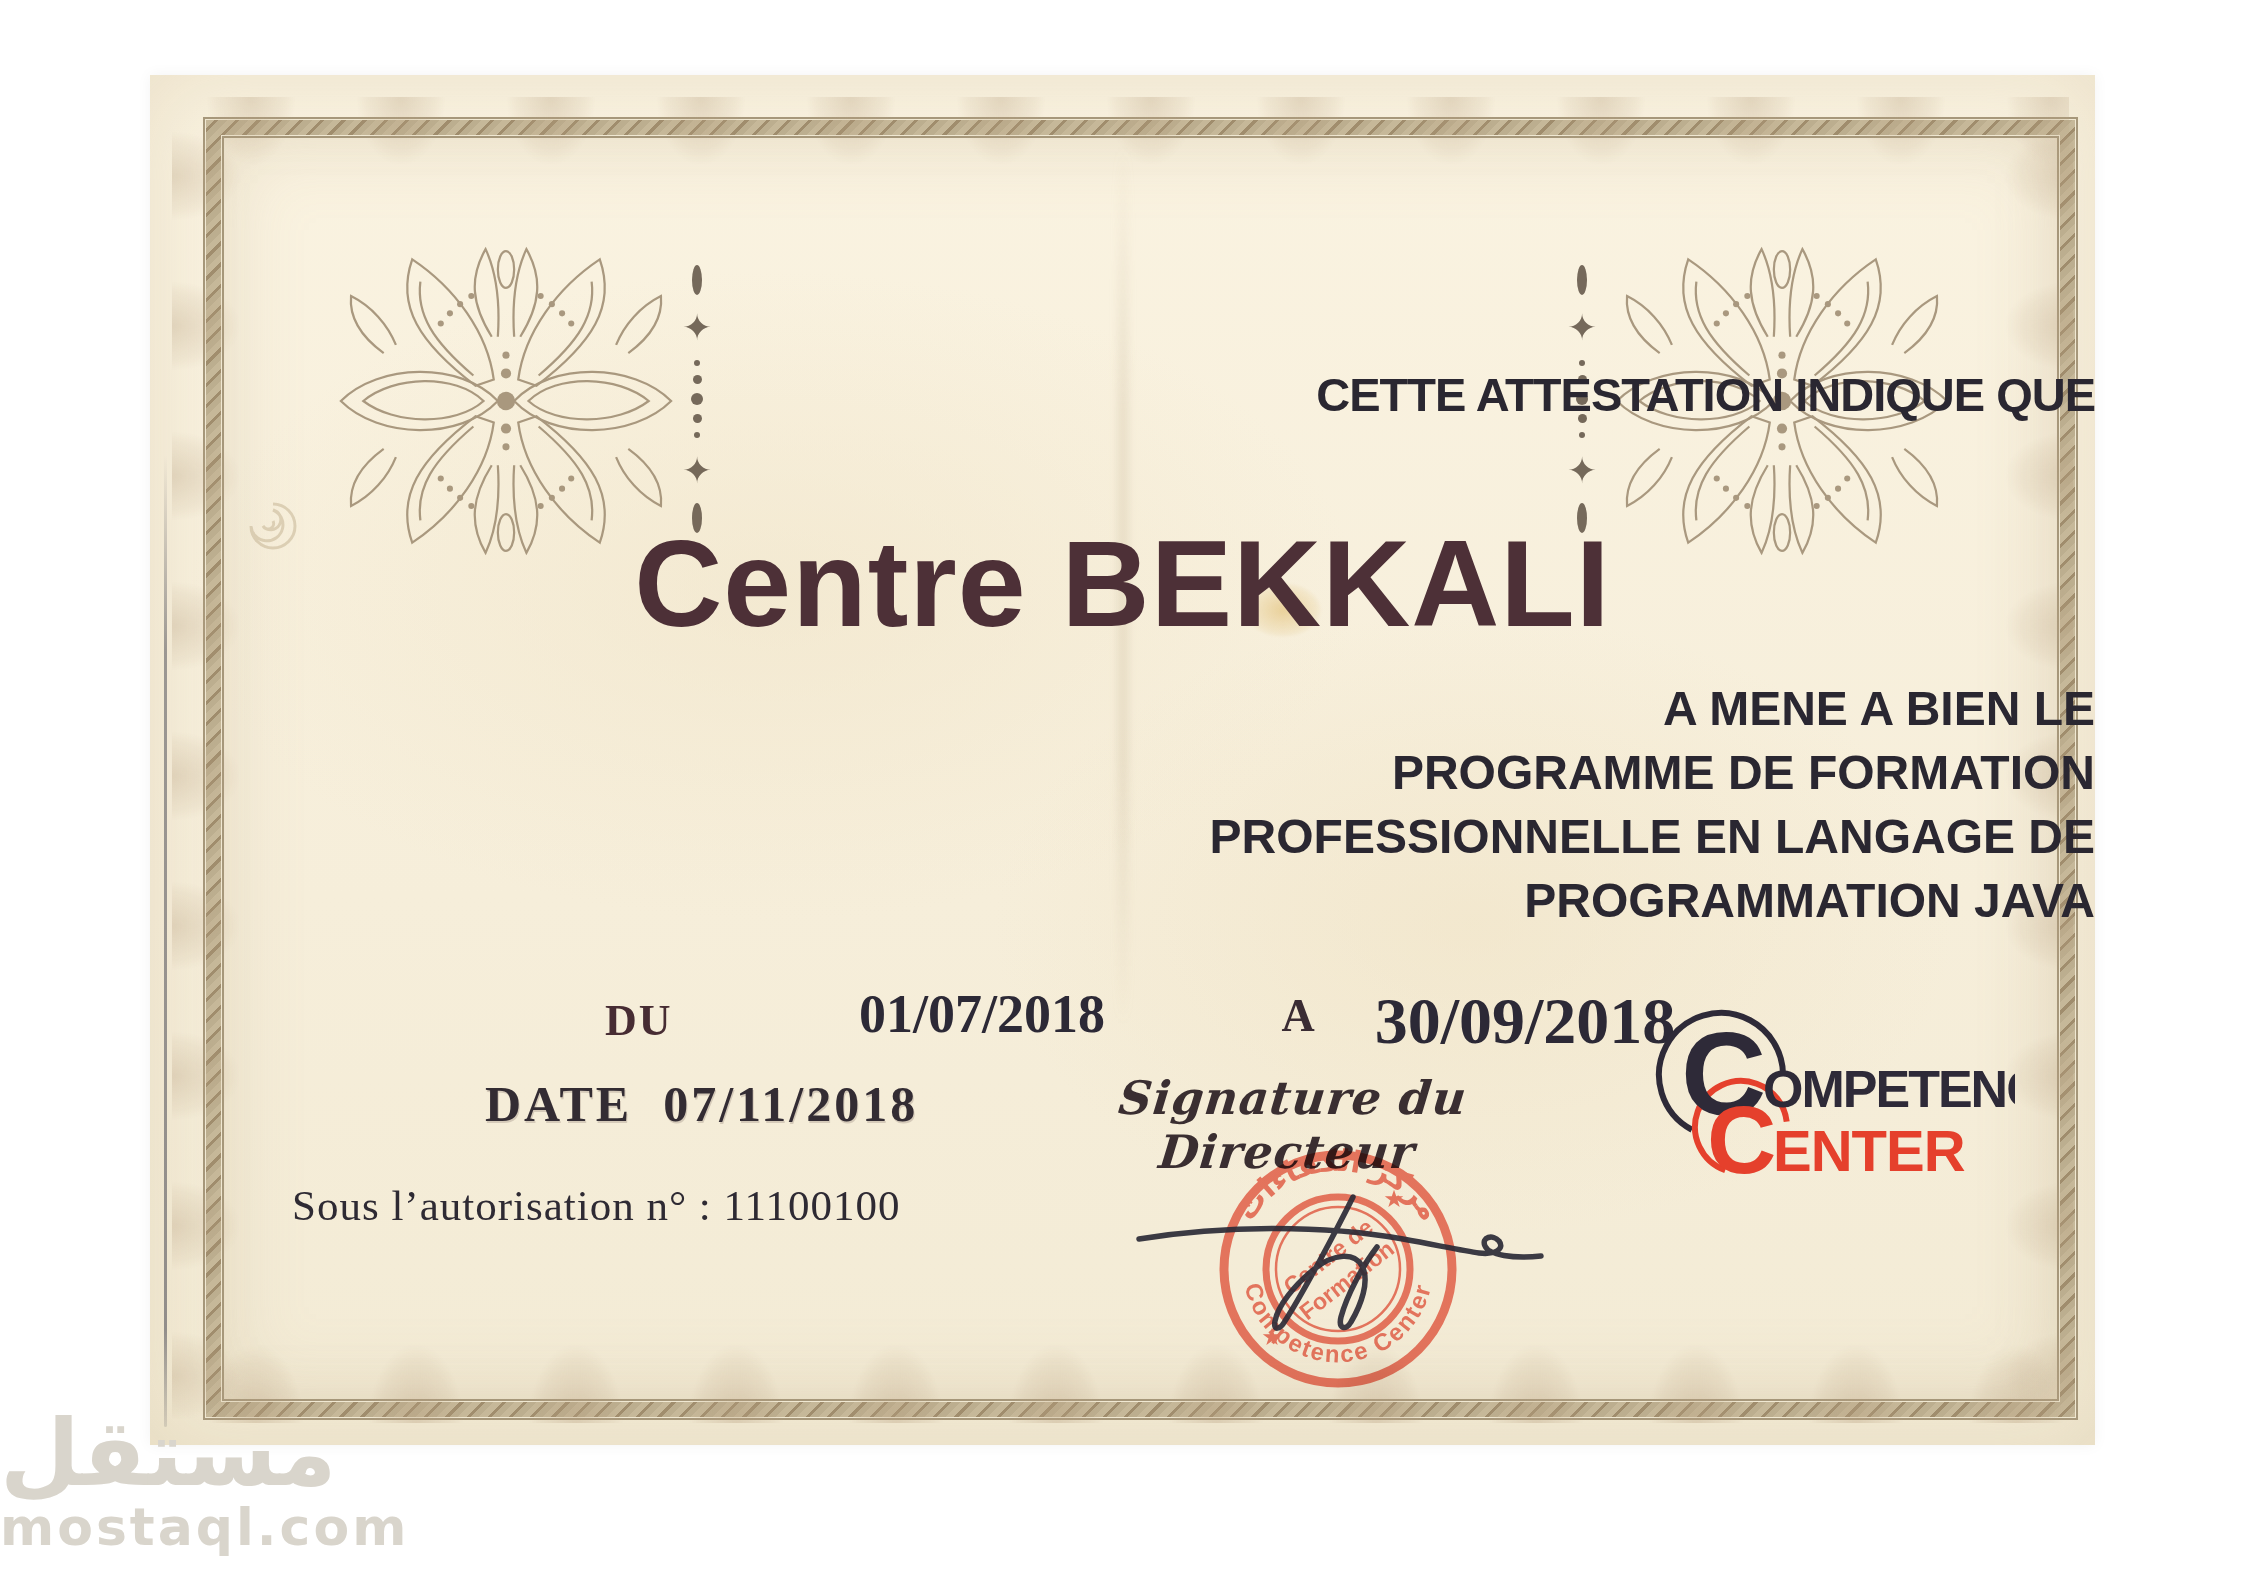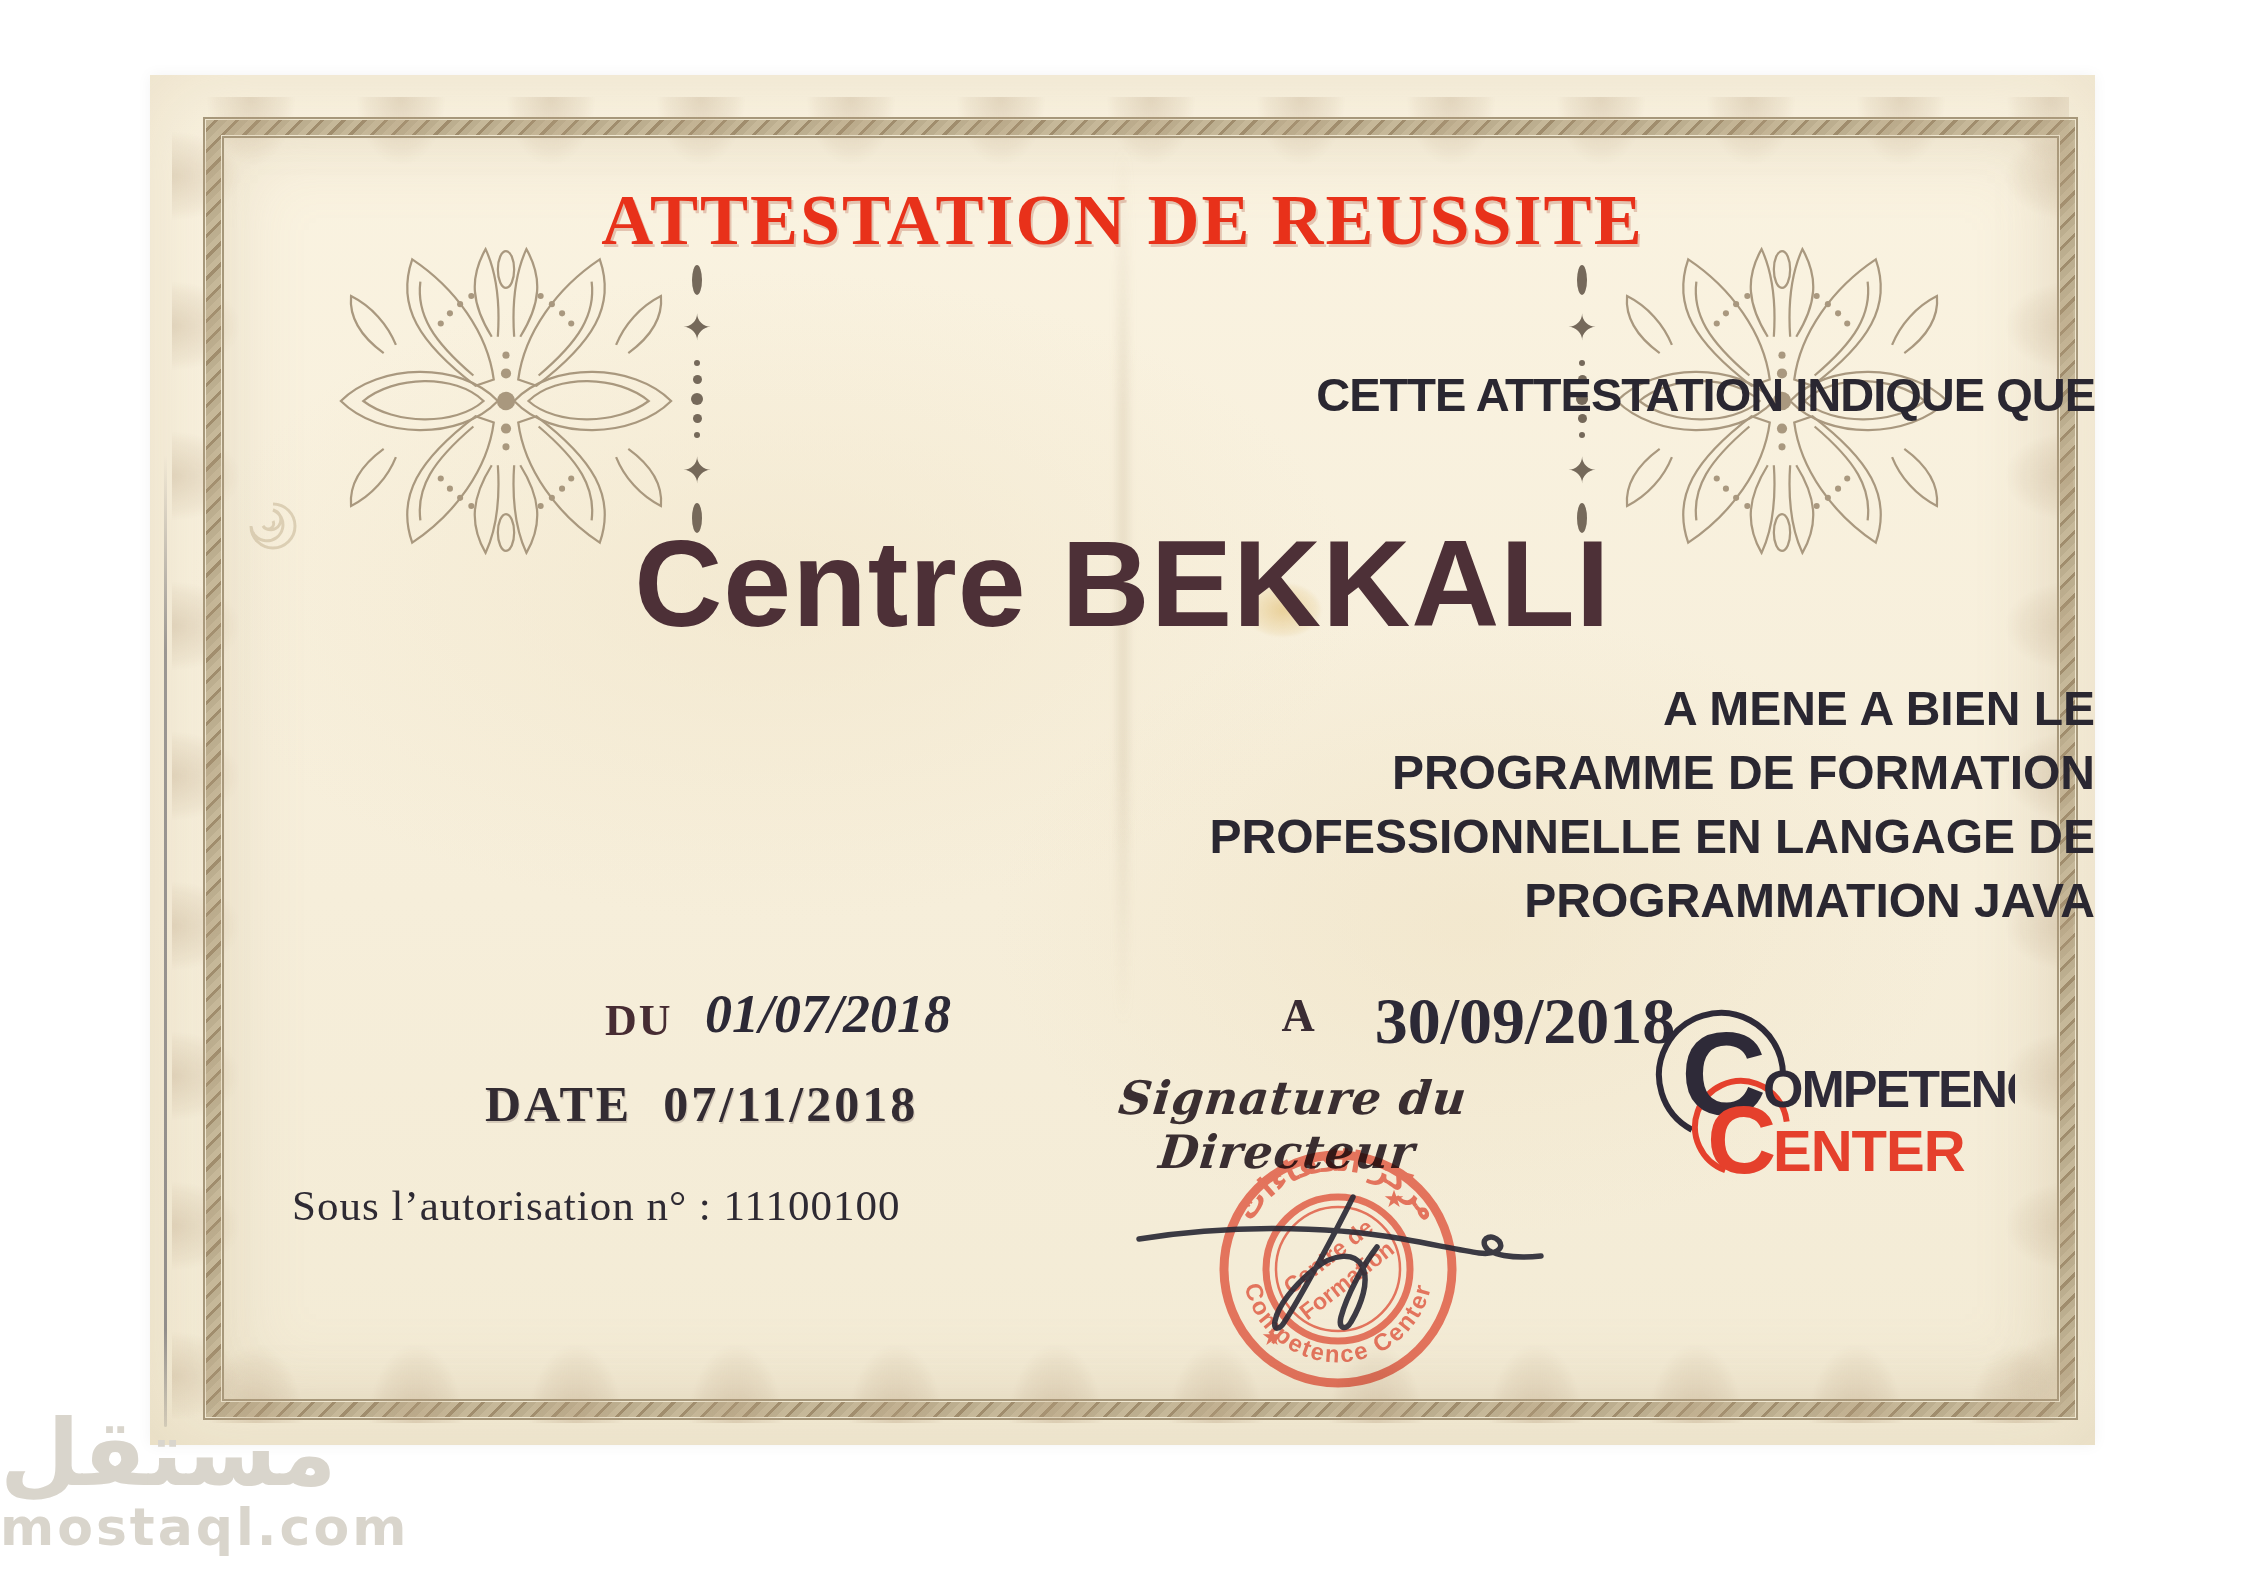--- a/index.html
+++ b/index.html
@@ -70,21 +70,21 @@
   .recipient{
     position:absolute;left:0;right:0;top:448px;text-align:center;
     font-weight:bold;font-size:122px;color:#4d3037;letter-spacing:1px;line-height:1;
   }
   .body-lines{
     position:absolute;left:0;right:0;top:602px;text-align:right;
     font-weight:bold;font-size:48px;color:#2a2731;line-height:64px;letter-spacing:0px;
   }
   .period-row span{position:absolute;font-family:"Liberation Serif", serif;font-weight:bold;}
   .from-label{left:455px;top:920px;font-size:44px;color:#472c33;letter-spacing:2px;}
-  .from-date {left:555px;top:908px;width:400px;text-align:left;font-size:54px;color:#2c2936;font-style:italic;}
+  .from-date {left:555px;top:908px;width:400px;text-align:right;font-size:54px;color:#2c2936;}
   .to-label  {left:1118px;top:914px;width:60px;text-align:center;font-size:46px;color:#3a2c33;}
   .to-date   {left:1175px;top:908px;width:400px;text-align:center;font-size:66px;color:#2c2936;}
   .date-line{
     position:absolute;left:335px;top:1000px;
     font-family:"Liberation Serif", serif;font-weight:bold;font-size:50px;color:#332c33;letter-spacing:3px;
     text-shadow:1px 2px 0 rgba(120,100,90,0.25);
   }
   .sig-caption{
     position:absolute;left:940px;top:996px;width:400px;text-align:center;
     font-family:"DejaVu Serif", serif;font-style:italic;font-weight:bold;
@@ -265,21 +265,20 @@
         <i class="d1"></i>
         <i class="d2"></i>
         <i class="d3"></i>
         <i class="d2"></i>
         <i class="d1"></i>
       </span>
     <span class="star4">✦</span>
       <span class="oval"></span>
   </div>
 
-  <div class="title">ATTESTATION DE REUSSITE</div>
   <div class="intro">CETTE ATTESTATION INDIQUE QUE</div>
   <div class="recipient">Centre BEKKALI</div>
 
   <div class="body-lines">
     <div>A MENE A BIEN LE</div>
     <div>PROGRAMME DE FORMATION</div>
     <div>PROFESSIONNELLE EN LANGAGE DE</div>
     <div>PROGRAMMATION JAVA</div>
   </div>
 

